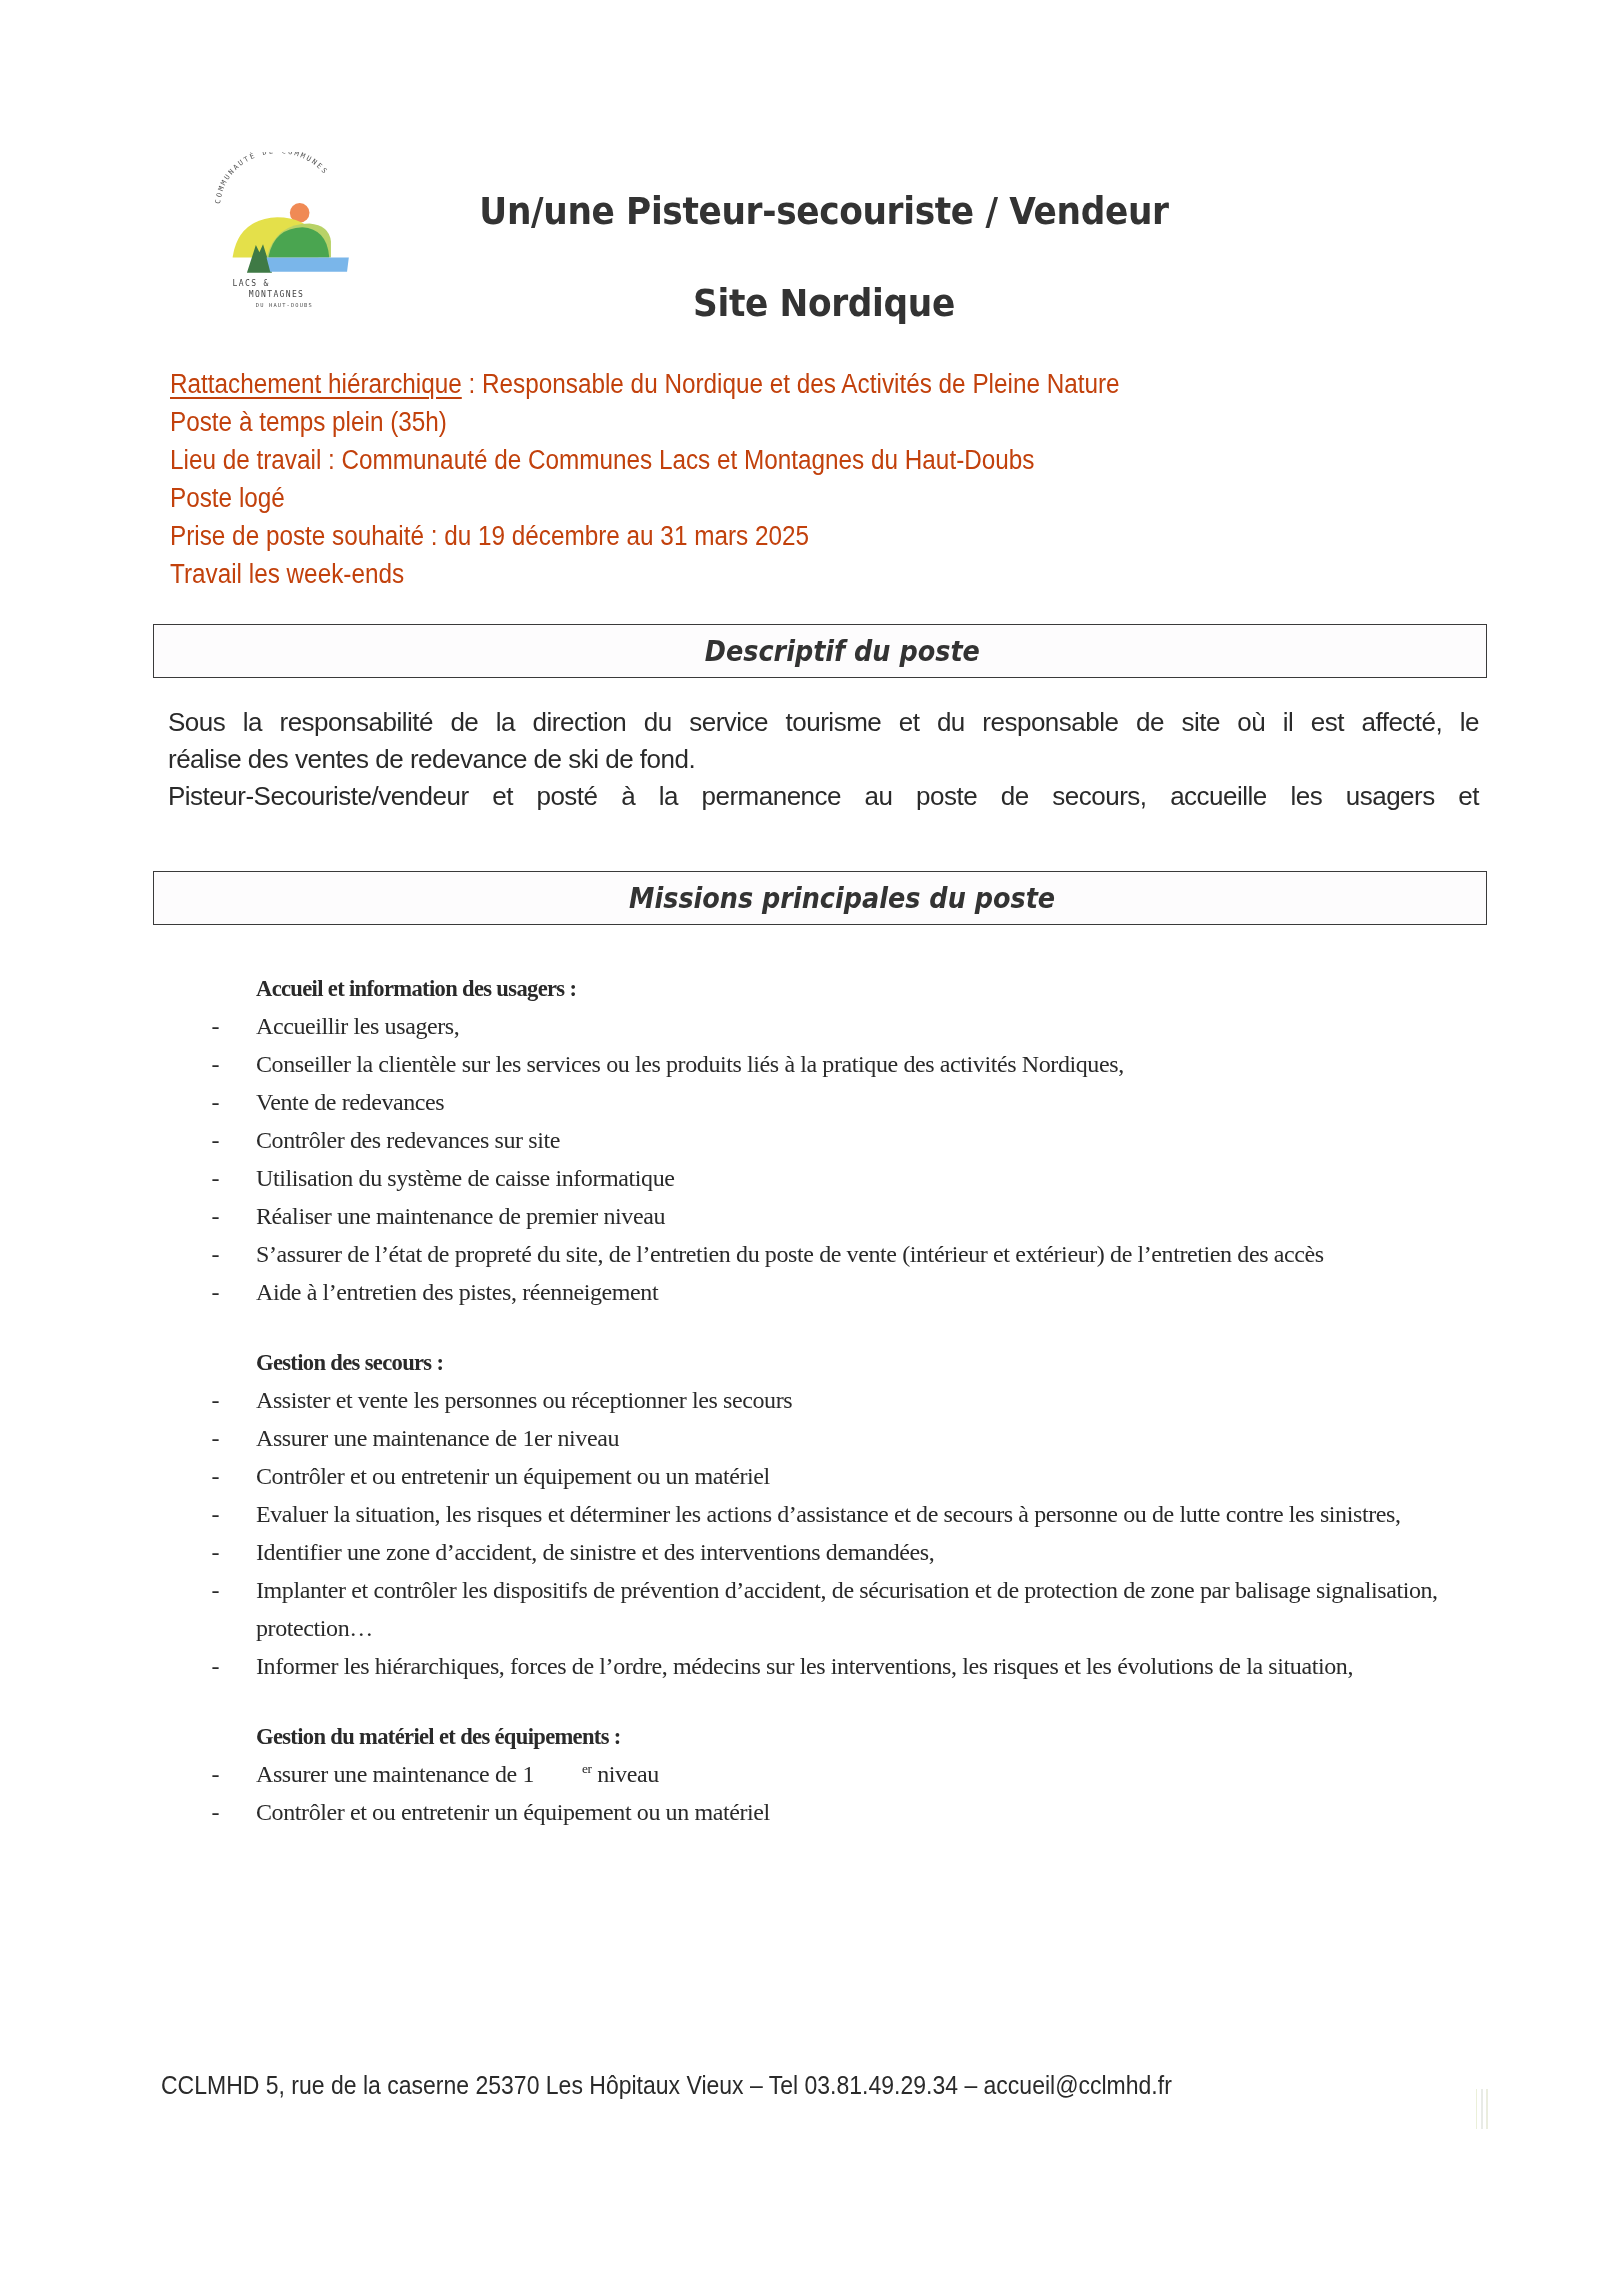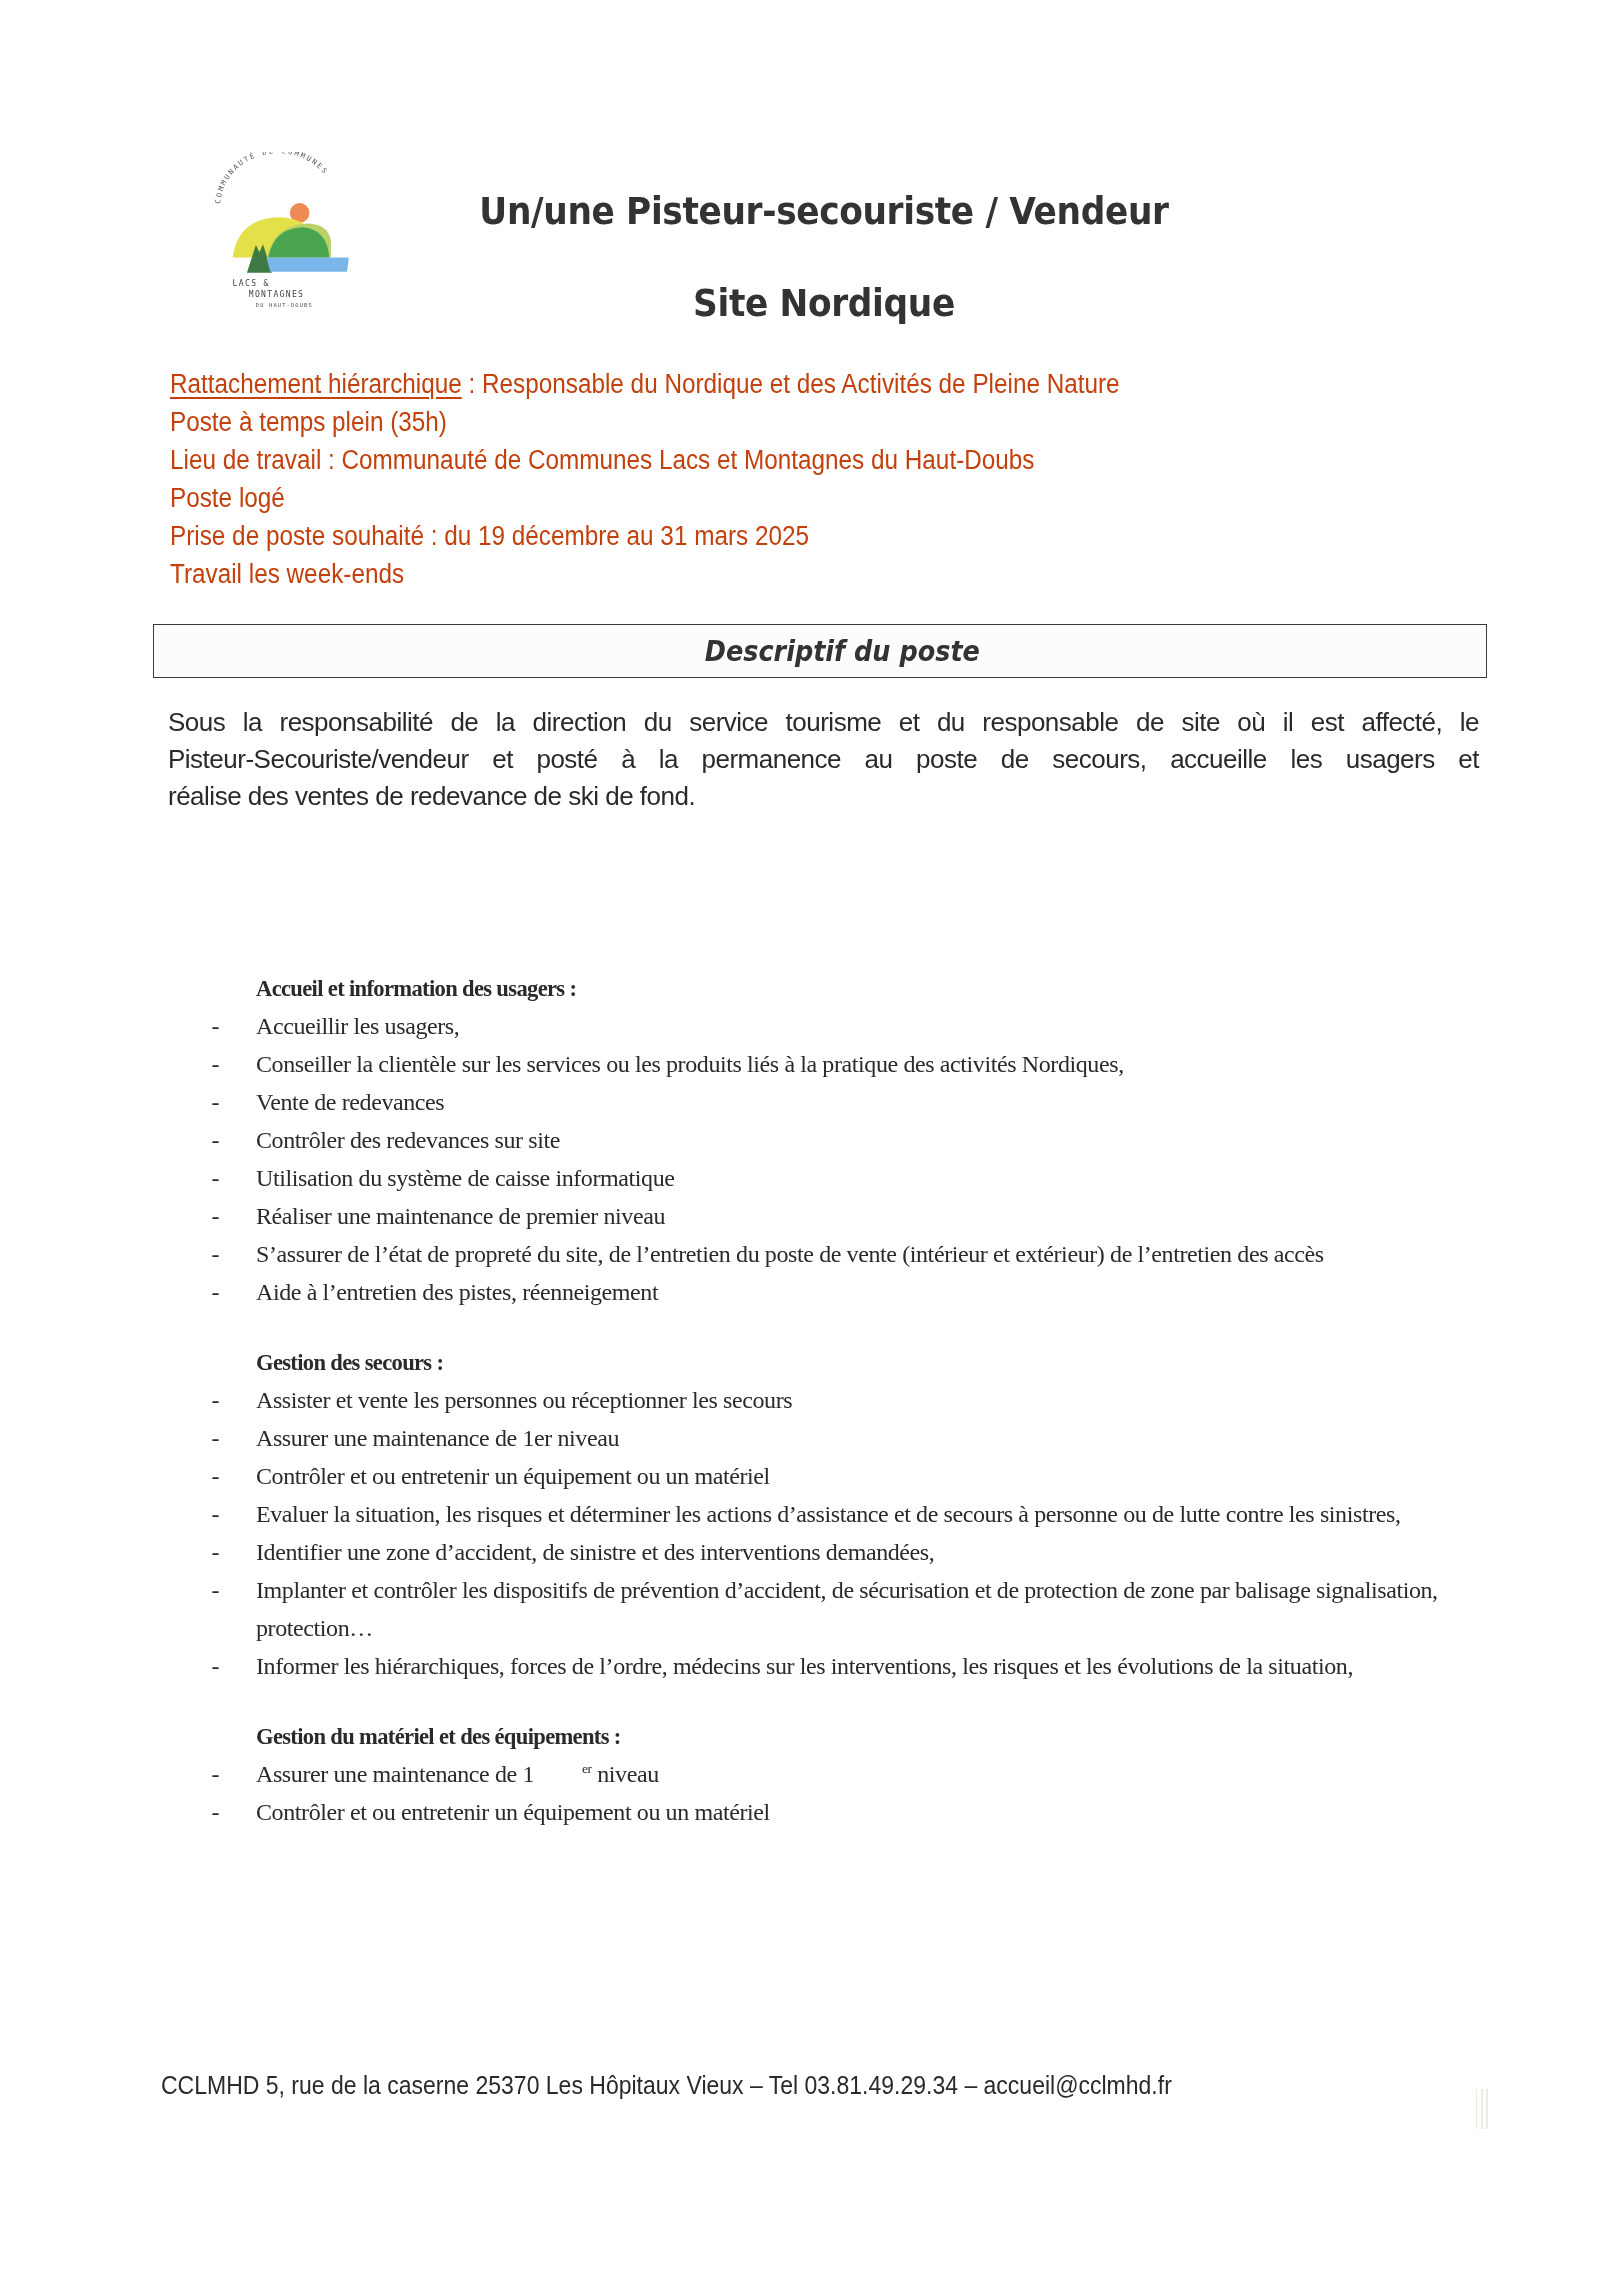--- a/index.html
+++ b/index.html
@@ -229,28 +229,31 @@
   </div>
 
   <div class="section-box box-desc">
     <span>Descriptif du poste</span>
   </div>
 
   <div class="desc">
     <div class="desc-line">
         <span>Sous la responsabilité de la direction du service tourisme et du responsable de site où il est affecté, le</span>
       </div>
+    <div class="desc-line last">
+        <span>réalise des ventes de redevance de ski de fond.</span>
+      </div>
     <div class="desc-line">
         <span>Pisteur-Secouriste/vendeur et posté à la permanence au poste de secours, accueille les usagers et</span>
       </div>
-    <div class="desc-line last">
-        <span>réalise des ventes de redevance de ski de fond.</span>
-      </div>
-  </div>
-
+  </div>
+
+  <div class="section-box box-missions">
+    <span>Missions principales du poste</span>
+  </div>
 
   <div class="missions" id="missions">
       <div class="group">
         <div class="group-title">Accueil et information des usagers :</div>
         <div class="item">
           <span class="dash">-</span>
           <span class="txt">Accueillir les usagers,</span>
         </div>
         <div class="item">
           <span class="dash">-</span>

